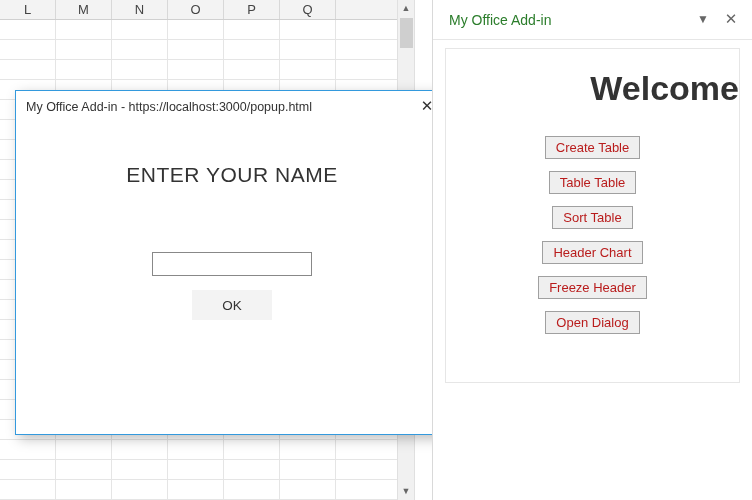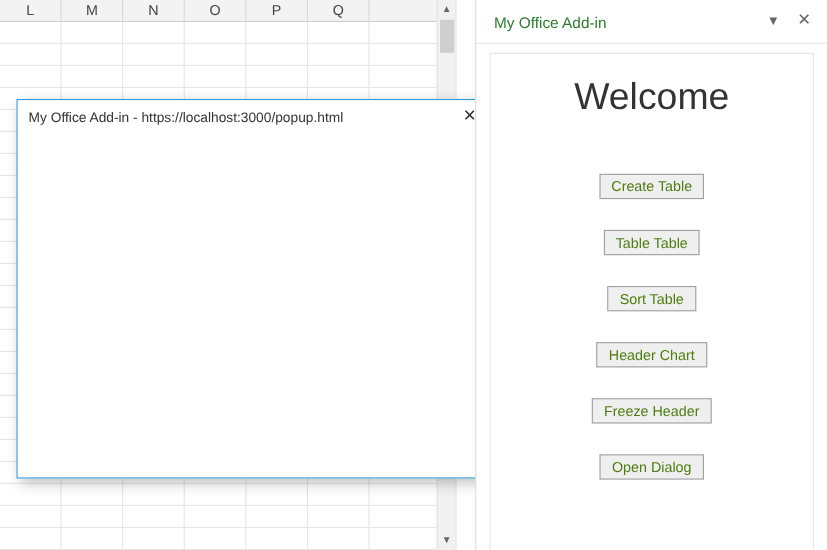--- a/index.html
+++ b/index.html
@@ -106,29 +106,30 @@
   }
   .tp-body {
     padding: 8px 12px;
   }
   .tp-card {
     border: 1px solid #e6e6e6;
     padding: 20px 0 36px;
     text-align: center;
   }
   .tp-welcome {
-    font-size: 34px; font-weight: 400; color: #333;
-    margin-bottom: 50px;
+    font-size: 34px; font-weight: 700; color: #333;
+    margin-bottom: 28px;
+    text-align: right;
   }
   .tp-btn {
-    display: block; margin: 0 auto 28px;
+    display: block; margin: 0 auto 12px;
     padding: 3px 10px;
     background: #efefef;
     border: 1px solid #a0a0a0;
-    font-size: 13px; color: #4d7c0f;
+    font-size: 13px; color: #b91c1c;
     cursor: pointer;
     min-width: 76px;
   }
 </style>
 </head>
 <body>
 
 <div class="sheet-wrap">
   <div class="col-headers" id="col-headers">
       <div class="col-header">L</div>
@@ -361,20 +362,25 @@
     <div class="arrow">▲</div>
     <div class="thumb"></div>
     <div class="arrow" style="position:absolute;bottom:0;width:100%;">▼</div>
   </div>
 </div>
 
 <div class="dialog">
   <div class="dialog-titlebar">
     <div class="dialog-title">My Office Add-in - https://localhost:3000/popup.html</div>
     <div class="dialog-close">✕</div>
+  </div>
+  <div class="dialog-body">
+    <div class="dialog-heading">ENTER YOUR NAME</div>
+    <input type="text" class="name-input" value="" style="">
+    <button class="ok-btn">OK</button>
   </div>
 </div>
 
 <div class="taskpane">
   <div class="tp-header">
     <div class="tp-header-title">My Office Add-in</div>
     <div class="tp-header-btn">▼</div>
     <div class="tp-header-btn" style="font-size:15px;">✕</div>
   </div>
   <div class="tp-body">

